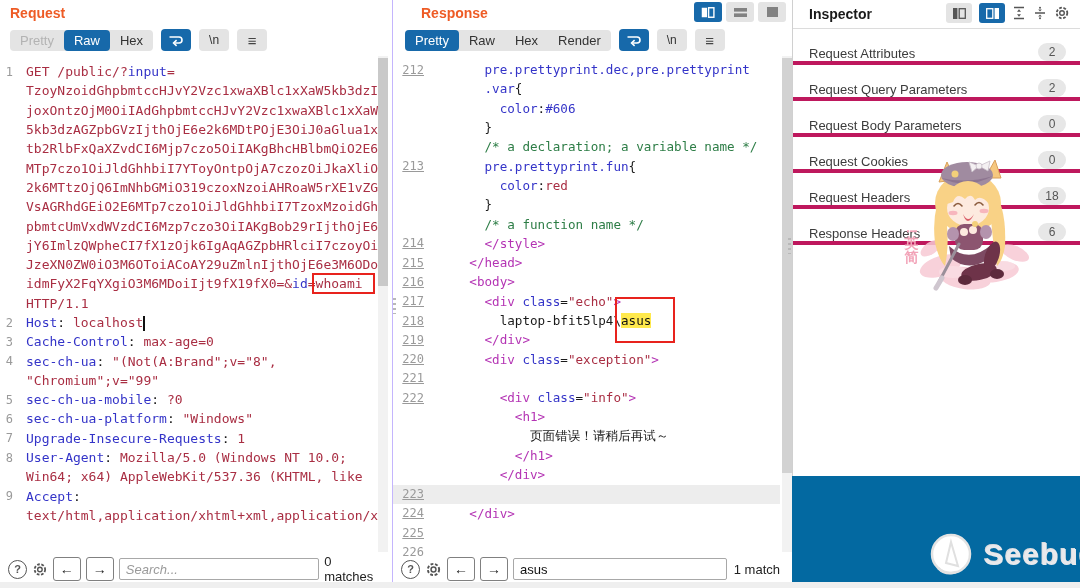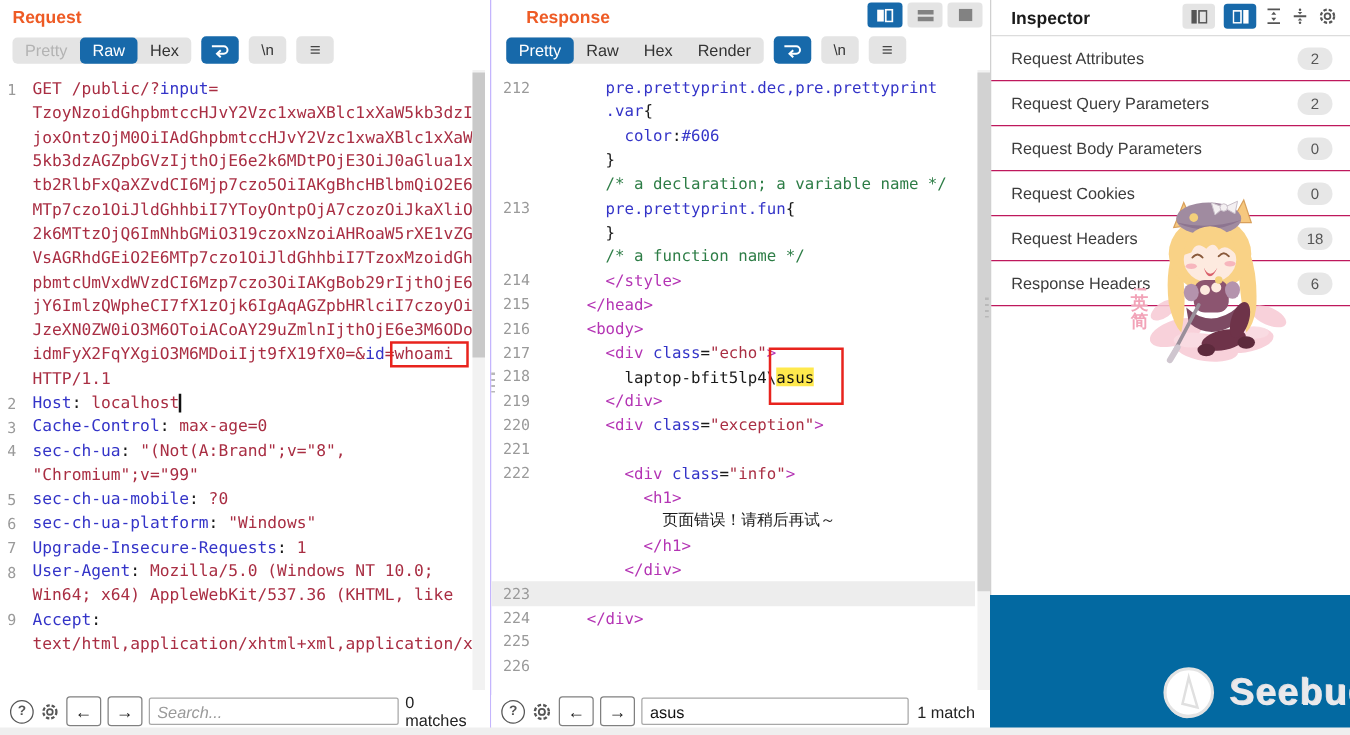--- a/index.html
+++ b/index.html
@@ -16,21 +16,21 @@
            align-items:center;justify-content:center;font-size:12px;color:#333;box-sizing:border-box;}
   .iconbtn.selected{background:#1769aa;color:#fff;}
   .hamburger{font-size:15px;color:#444;}
 
   
   .code-wrap{position:absolute;top:58px;left:0;bottom:32px;overflow:hidden;}
   .code-line{display:flex;height:19.3px;align-items:center;width:100%;}
   .code-line.current{background:#ededed;}
   .gutter{flex:none;text-align:right;color:#9a9a9a;font:12px "DejaVu Sans Mono",monospace;padding-right:7px;}
   .req-gutter{width:13px;}
-  .res-gutter{width:31px;}
+  .res-gutter{width:31px;text-decoration:underline;}
   .code{white-space:pre;font:13px "DejaVu Sans Mono",monospace;padding-left:6px;}
   .res-code-font{font-size:12.6px;padding-left:8px;}
   .seg{white-space:pre;}
   .seg.m{color:#a92e43;}
   .seg.b{color:#3434c8;}
   .seg.k{color:#1a1a1a;}
   .seg.g{color:#2d7d46;}
   .seg.p{color:#b434b4;}
   .seg.hl{background:#ffe94d;color:#111;}
   .cursor{display:inline-block;width:1.5px;height:15px;background:#111;vertical-align:middle;}
@@ -67,21 +67,21 @@
 
   
   .inspector{position:absolute;left:792px;top:0;width:288px;height:476px;background:#fff;
              border-left:1px solid #d0d0d0;box-sizing:border-box;}
   .inspector-header{position:relative;height:28px;border-bottom:1px solid #dcdcdc;}
   .inspector-title{position:absolute;left:16px;top:6px;font-size:14px;font-weight:bold;color:#1a1a1a;}
   .inspector-icons{position:absolute;right:10px;top:3px;display:flex;align-items:center;gap:7px;}
   .mini-toggle{width:26px;height:20px;border-radius:3px;background:#e4e4e4;display:flex;
                align-items:center;justify-content:center;}
   .mini-toggle.selected{background:#1769aa;}
-  .inspector-row{height:36px;border-bottom:1px solid #be185d;display:flex;align-items:center;
+  .inspector-row{height:36px;border-bottom:4px solid #be185d;display:flex;align-items:flex-end;
                  padding:0 14px 0 16px;box-sizing:border-box;}
   .inspector-label{font-size:13px;color:#3c3c3c;}
   .badge{margin-left:auto;min-width:14px;padding:2px 7px;background:#e7e7e7;border-radius:10px;
          font-size:12px;color:#555;text-align:center;}
 
   
   .sticker{position:absolute;left:893px;top:148px;width:150px;height:180px;pointer-events:none;z-index:5;}
   .sticker-caption{position:absolute;left:10px;top:76px;writing-mode:vertical-rl;
                    color:#f2a3b8;font-size:14px;font-weight:bold;letter-spacing:5px;}
   .seebug{position:absolute;left:926px;top:530px;display:flex;align-items:center;gap:8px;z-index:4;}
@@ -287,20 +287,24 @@
         <div class="code-line">
           <span class="gutter res-gutter"></span>
           <span class="code res-code-font"><span class="seg g">      /* a declaration; a variable name */</span></span>
         </div>
         <div class="code-line">
           <span class="gutter res-gutter">213</span>
           <span class="code res-code-font"><span class="seg b">      pre.prettyprint.fun</span><span class="seg k">{</span></span>
         </div>
         <div class="code-line">
           <span class="gutter res-gutter"></span>
+          <span class="code res-code-font"><span class="seg b">        color</span><span class="seg k">:</span><span class="seg m">red</span></span>
+        </div>
+        <div class="code-line">
+          <span class="gutter res-gutter"></span>
           <span class="code res-code-font"><span class="seg k">      }</span></span>
         </div>
         <div class="code-line">
           <span class="gutter res-gutter"></span>
           <span class="code res-code-font"><span class="seg g">      /* a function name */</span></span>
         </div>
         <div class="code-line">
           <span class="gutter res-gutter">214</span>
           <span class="code res-code-font"><span class="seg p">      &lt;/style&gt;</span></span>
         </div>

